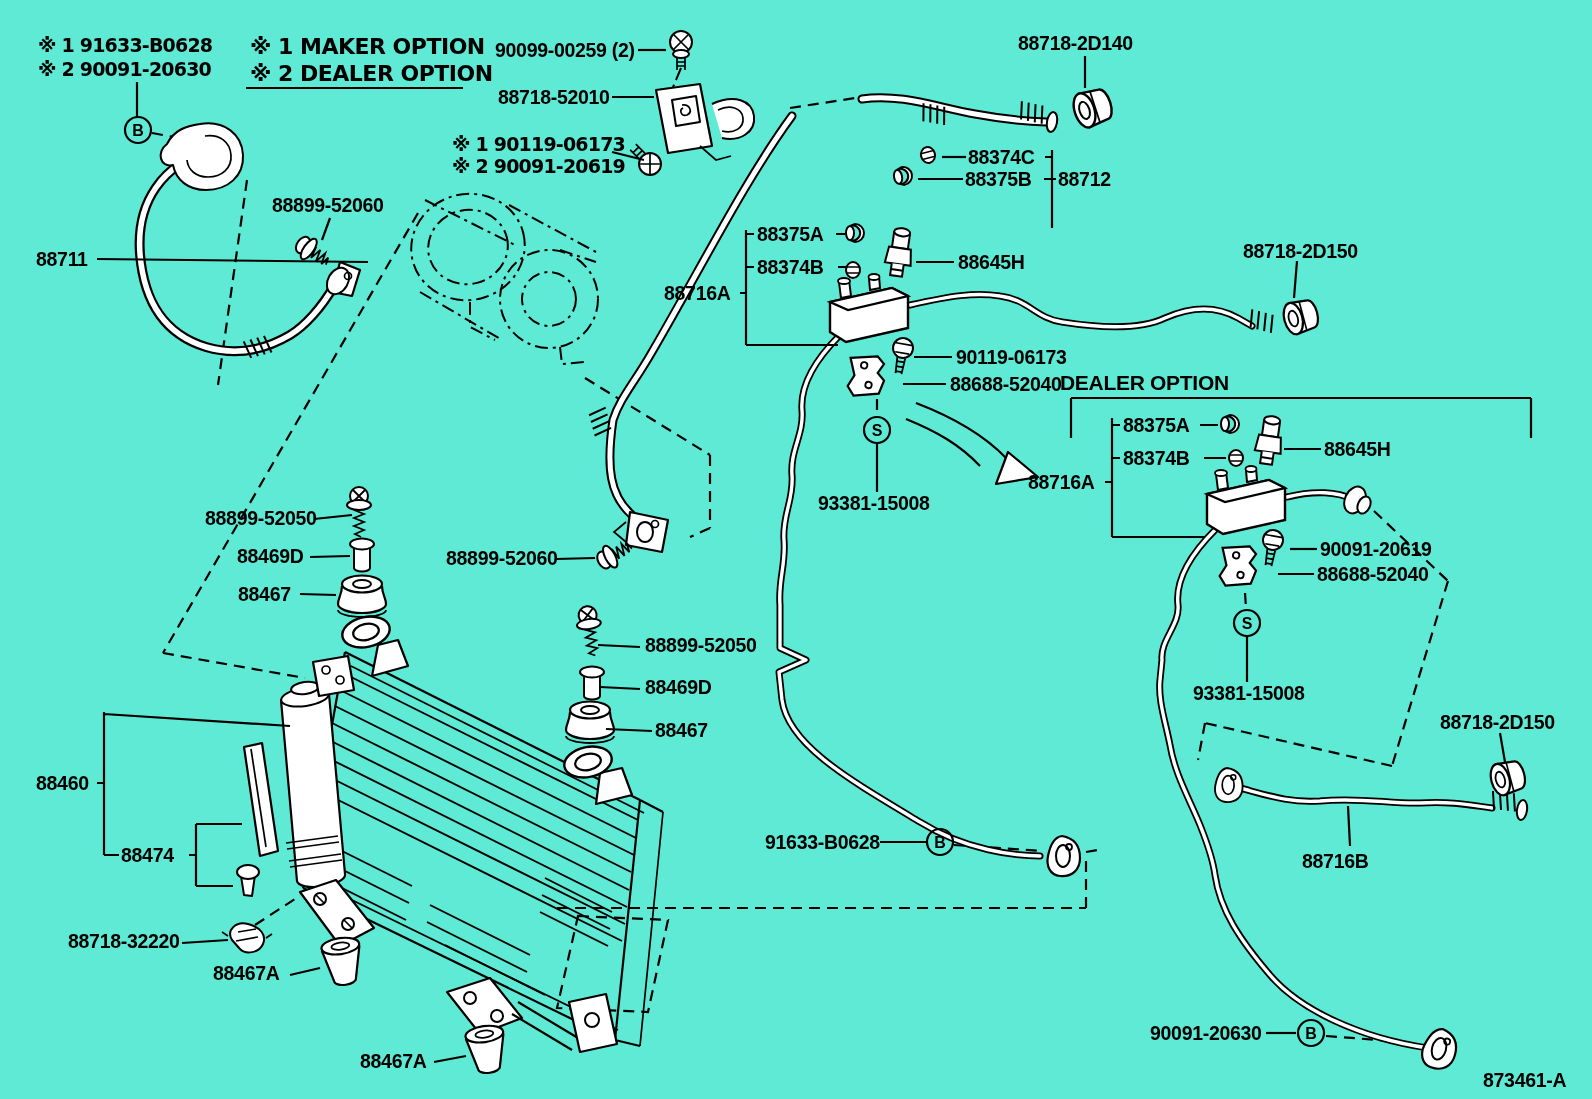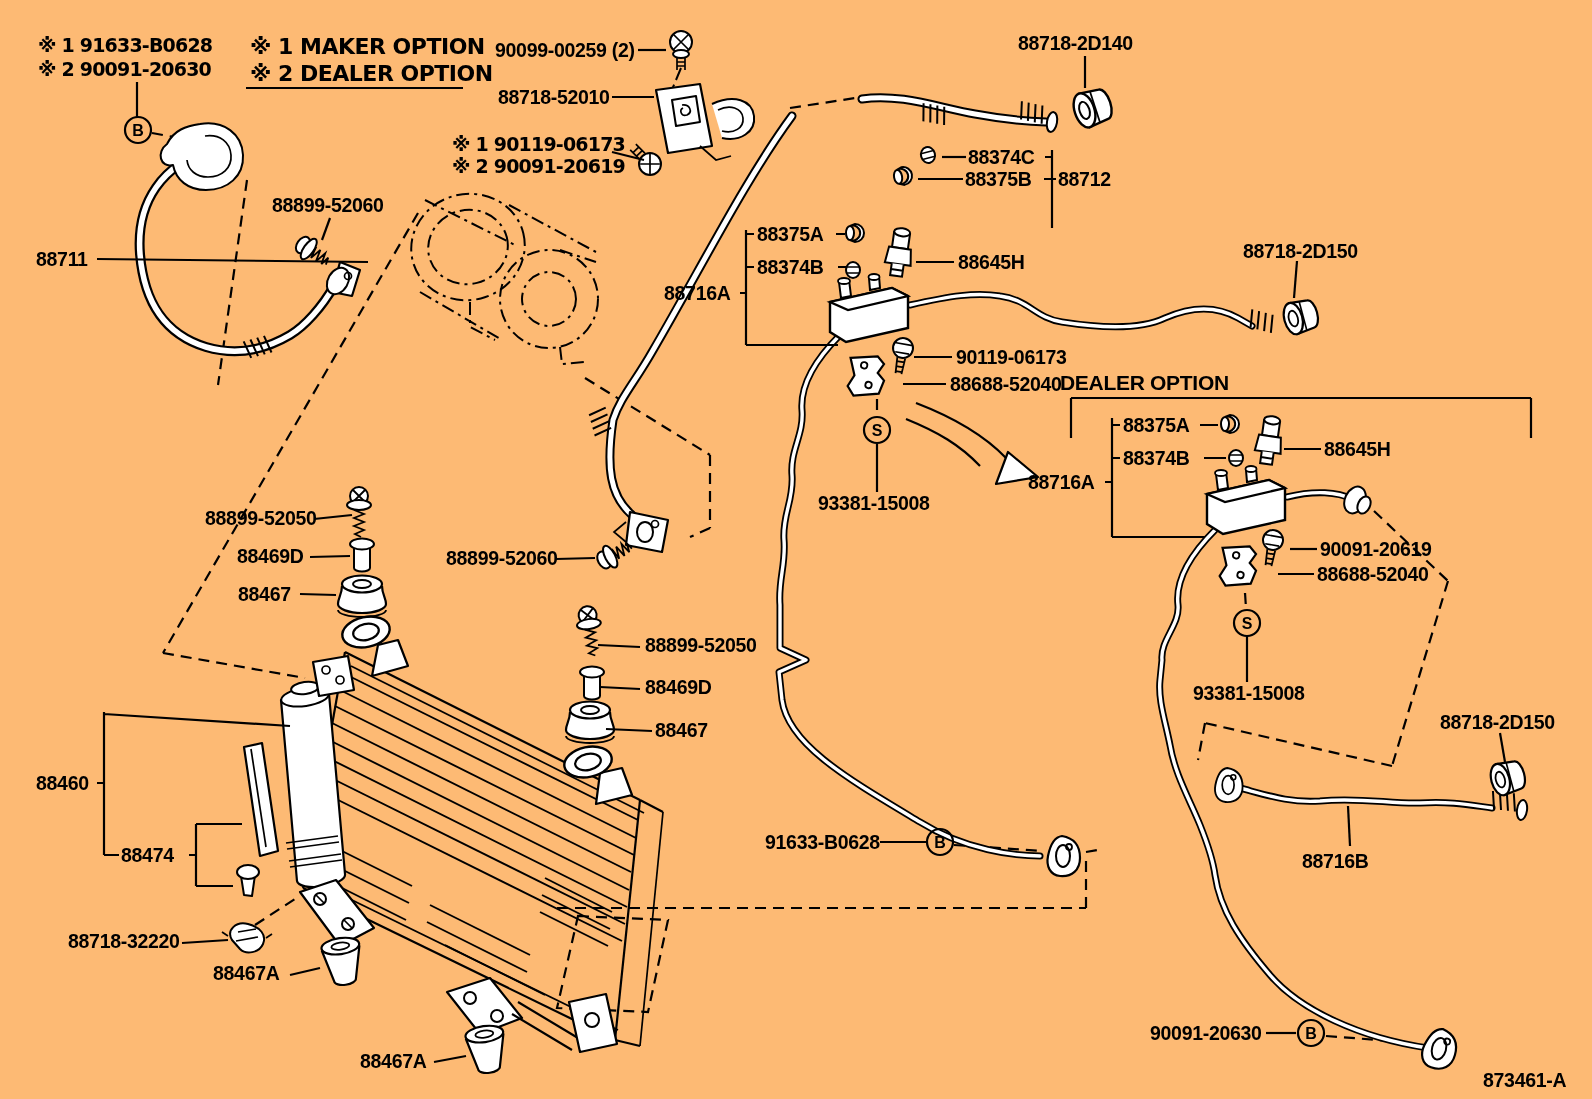--- a/index.html
+++ b/index.html
@@ -1,16 +1,16 @@
 <!DOCTYPE html>
 <html><head>
 <meta charset="utf-8">
 <style>
   html,body{margin:0;padding:0;background:#fff;}
-  .stage{position:relative;width:1592px;height:1099px;background:#fdba74;overflow:hidden;}
+  .stage{position:relative;width:1592px;height:1099px;background:#5eead4;overflow:hidden;}
   svg{display:block;}
   .t  {font:bold 19.5px "Liberation Sans",sans-serif; fill:#000; letter-spacing:-0.3px;}
   .tn {font:bold 19px "DejaVu Sans","Liberation Sans",sans-serif; fill:#000; letter-spacing:-0.8px;}
   .tl {font:bold 22px "DejaVu Sans","Liberation Sans",sans-serif; fill:#000; letter-spacing:-0.5px;}
   .th {font:bold 21px "Liberation Sans",sans-serif; fill:#000; letter-spacing:-0.3px;}
   .ts {font:bold 16px "Liberation Sans",sans-serif; fill:#000; text-anchor:middle;}
   .ln {stroke:#000;stroke-width:2.2;fill:none;}
   .ln15{stroke:#000;stroke-width:1.7;fill:none;}
   .dash{stroke:#000;stroke-width:2.2;fill:none;stroke-dasharray:11 7;}
   .dashdot{stroke:#000;stroke-width:2;fill:none;stroke-dasharray:13 5 3 5;}

